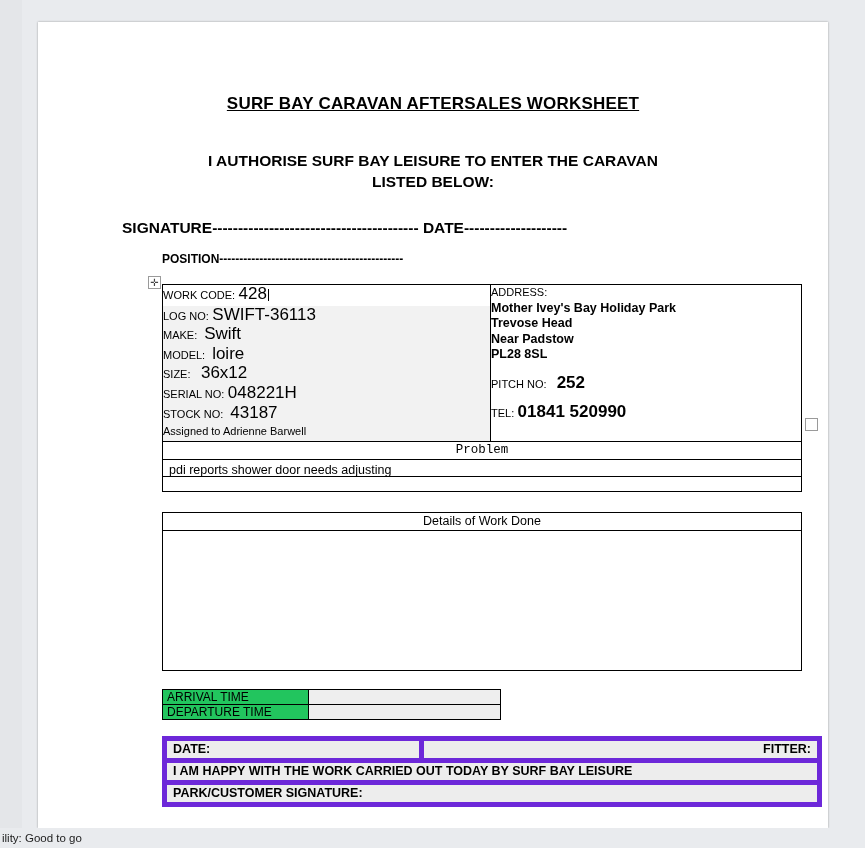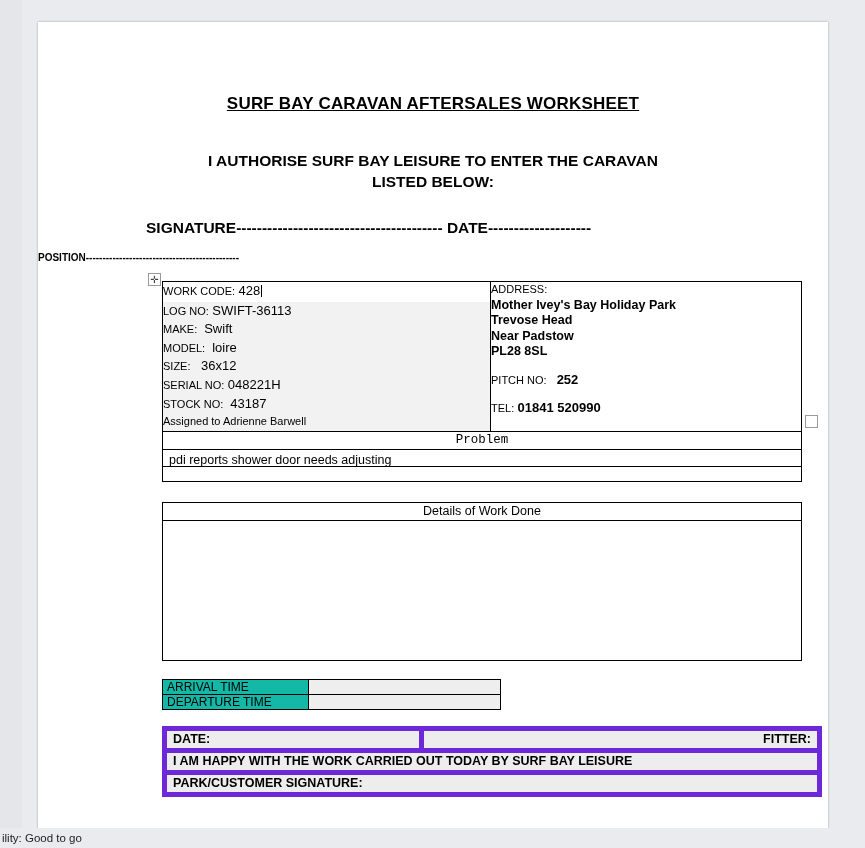--- a/index.html
+++ b/index.html
@@ -50,27 +50,28 @@
     font-weight: bold;
     font-size: 15.5px;
     line-height: 21px;
     margin-top: 36px;
     padding: 0 70px;
   }
   .sig-line {
     font-weight: bold;
     font-size: 15.5px;
     margin-top: 27px;
-    padding-left: 108px;
+    padding-left: 84px;
     white-space: nowrap;
   }
   .pos-line {
     font-weight: bold;
-    font-size: 10px;
+    font-size: 12px;
     margin-top: 15px;
+    padding-left: 124px;
     white-space: nowrap;
   }
   
   .table-zone {
     position: relative;
     margin-top: 18px;
     padding: 0 25px 0 124px;
   }
   .move-handle {
     position: absolute;
@@ -118,21 +119,21 @@
     margin: -6px -8px 0 -7px;
     padding: 6px 8px 1px 7px;
   }
   .cell-right {
     padding: 6px 8px 6px 8px;
     font-size: 12px;
     line-height: 15.5px;
     background: #ffffff;
   }
   .lbl { font-size: 11px; }
-  .val { font-size: 13px; }
+  .val { font-size: 17px; }
   .bold { font-weight: bold; }
   .caret {
     display: inline-block;
     width: 1px;
     height: 12px;
     background: #000;
     vertical-align: -2px;
     margin-left: 1px;
   }
   .addr-b { font-weight: bold; font-size: 12.5px; line-height: 15.5px; }
@@ -185,21 +186,21 @@
     border-collapse: collapse;
     table-layout: fixed;
     width: 320px;
   }
   table.times td {
     border: 1px solid #000;
     height: 14px;
     font-size: 12px;
     padding: 0 4px;
   }
-  td.tlabel { width: 137px; background: #14b8a6; }
+  td.tlabel { width: 137px; background: #22c55e; }
   td.tvalue { width: 183px; background: #eeeeee; }
   
   .foot-zone { padding: 0 25px 0 124px; margin-top: 16px; }
   table.foot {
     border-collapse: collapse;
     table-layout: fixed;
     width: 623px;
   }
   table.foot td {
     border: 5px solid #6d28d9;

